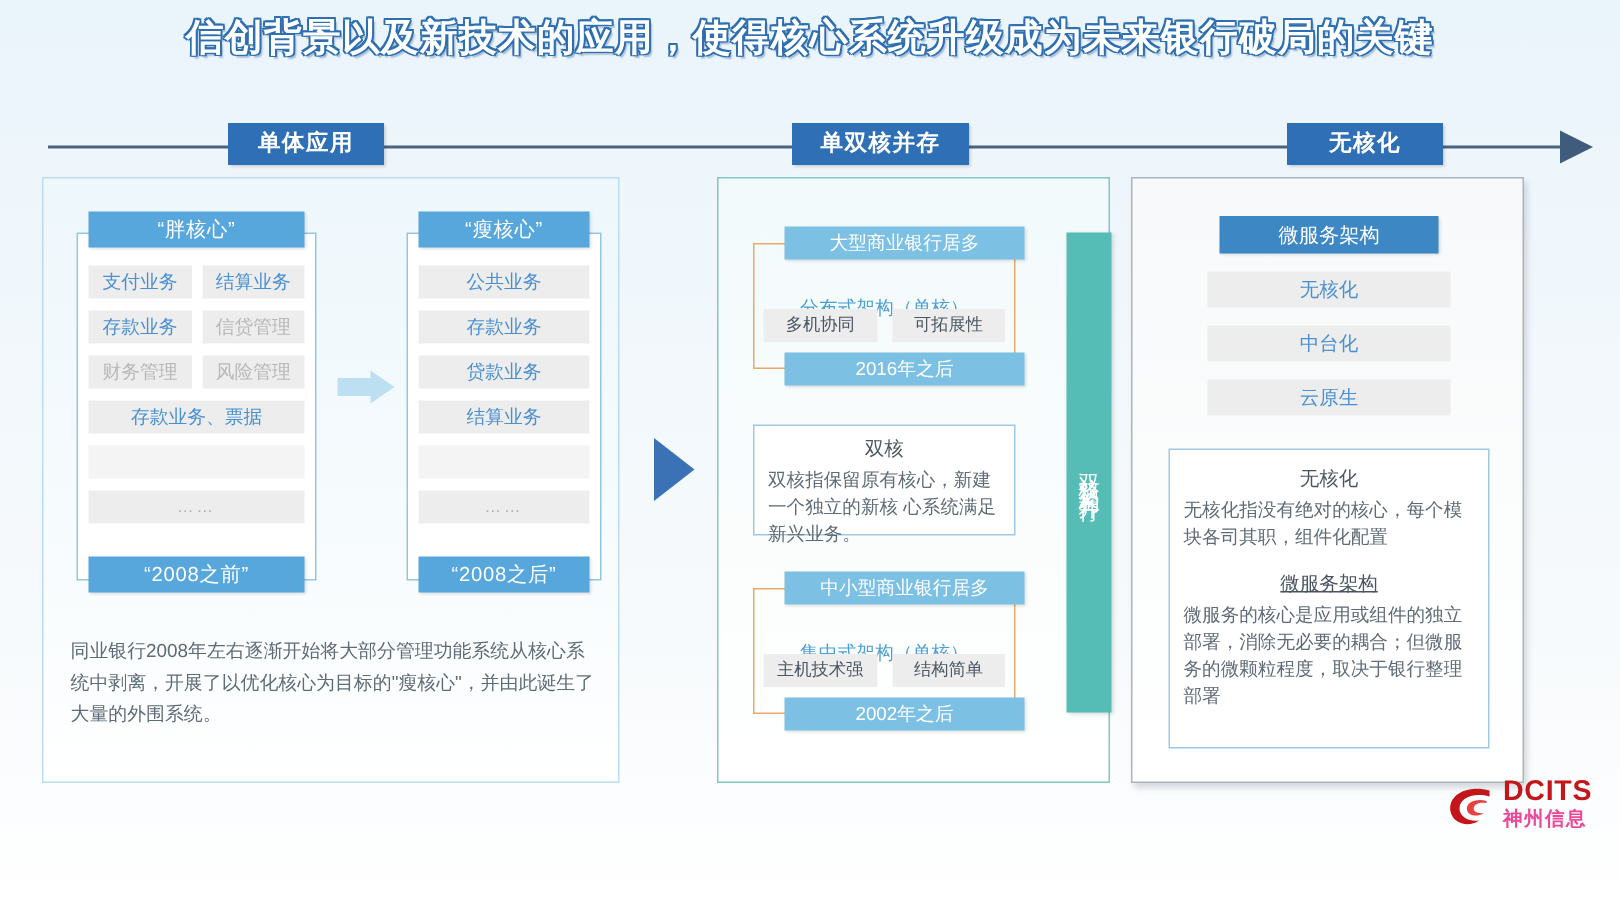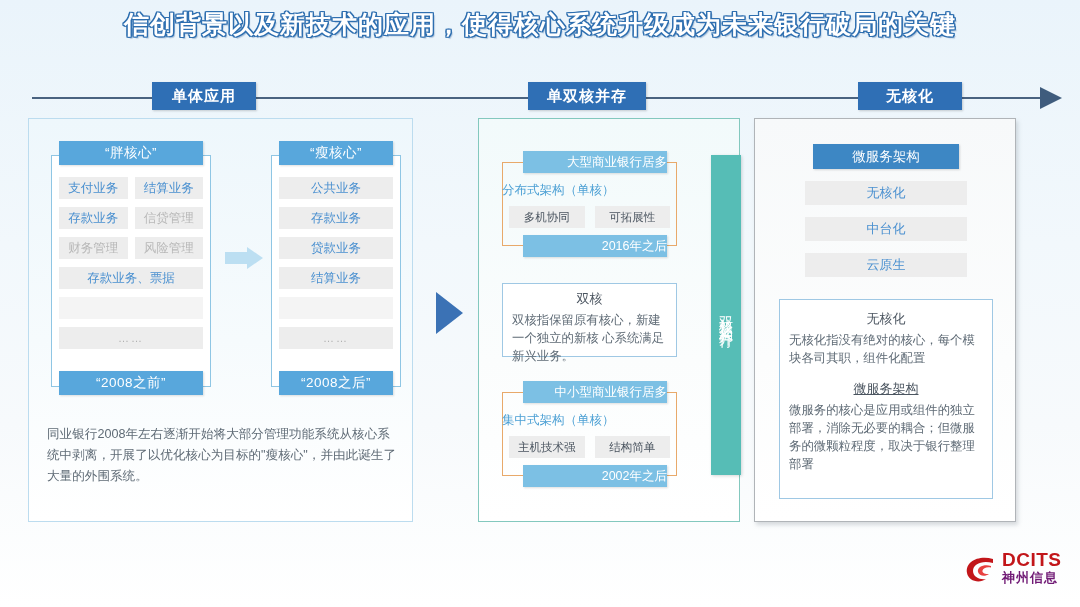--- a/index.html
+++ b/index.html
@@ -80,27 +80,27 @@
     color:#5f6b76;font-size:12.6px;line-height:21px;box-sizing:border-box;padding:2px 4px;
   }
 
   
   .og{position:absolute;left:23px;width:175px;}
   .og-frame{
     position:absolute;left:0;top:11px;width:100%;height:84px;box-sizing:border-box;
     border:1.4px solid #e8a96a;background:transparent;
   }
   .og-cap{
-    position:absolute;left:21px;width:144px;height:22px;line-height:22px;text-align:right;
+    position:absolute;left:21px;width:160px;height:22px;line-height:22px;text-align:center;
     background:#7cc0e4;color:#fff;font-size:12.5px;box-shadow:1px 1px 2px rgba(0,0,0,.13);
   }
   .og-cap.top{top:0;}
   .og-cap.bot{top:84px;}
   .og-sub{
-    position:absolute;left:0;top:31px;width:100%;
+    position:absolute;left:0;top:46px;width:100%;text-align:center;
     font-size:12.5px;color:#4a9fd4;
   }
   .og-chips{position:absolute;left:7px;top:55px;width:calc(100% - 14px);display:flex;gap:10px;}
   .og-chips .chip{flex:1;color:#4b5560;background:#ededed;font-size:11.5px;margin:0;}
 
   
   .desc{
     position:absolute;box-sizing:border-box;border:1.2px solid #9fc8e4;background:#fff;
     padding:6px 9px;color:#5f6b76;
   }
@@ -122,24 +122,24 @@
     position:absolute;left:58px;top:25px;width:146px;height:25px;line-height:25px;
     background:#3d87c4;color:#fff;text-align:center;font-size:13.5px;
     box-shadow:1px 1px 2px rgba(0,0,0,.15);
   }
   .p3-chip{
     position:absolute;left:50px;width:162px;height:24px;line-height:24px;
     background:#ededed;color:#4a90d0;text-align:center;font-size:13px;
   }
 
   
-  .logo{position:absolute;left:962px;top:548px;width:108px;height:48px;}
+  .logo{position:absolute;left:962px;top:516px;width:108px;height:48px;}
   .logo-txt{position:absolute;left:40px;top:2px;}
   .logo-en{font-size:19px;font-weight:bold;color:#c2161a;letter-spacing:.5px;line-height:20px;}
-  .logo-cn{font-size:13px;font-weight:bold;color:#701a75;letter-spacing:1px;line-height:16px;}
+  .logo-cn{font-size:13px;font-weight:bold;color:#ec4899;letter-spacing:1px;line-height:16px;}
 </style>
 </head>
 <body>
 
 <div class="slide">
 
   <div class="title">信创背景以及新技术的应用，使得核心系统升级成为未来银行破局的关键</div>
 
   <div class="timeline">
     <div class="tl-line" style="width:1014px"></div>

